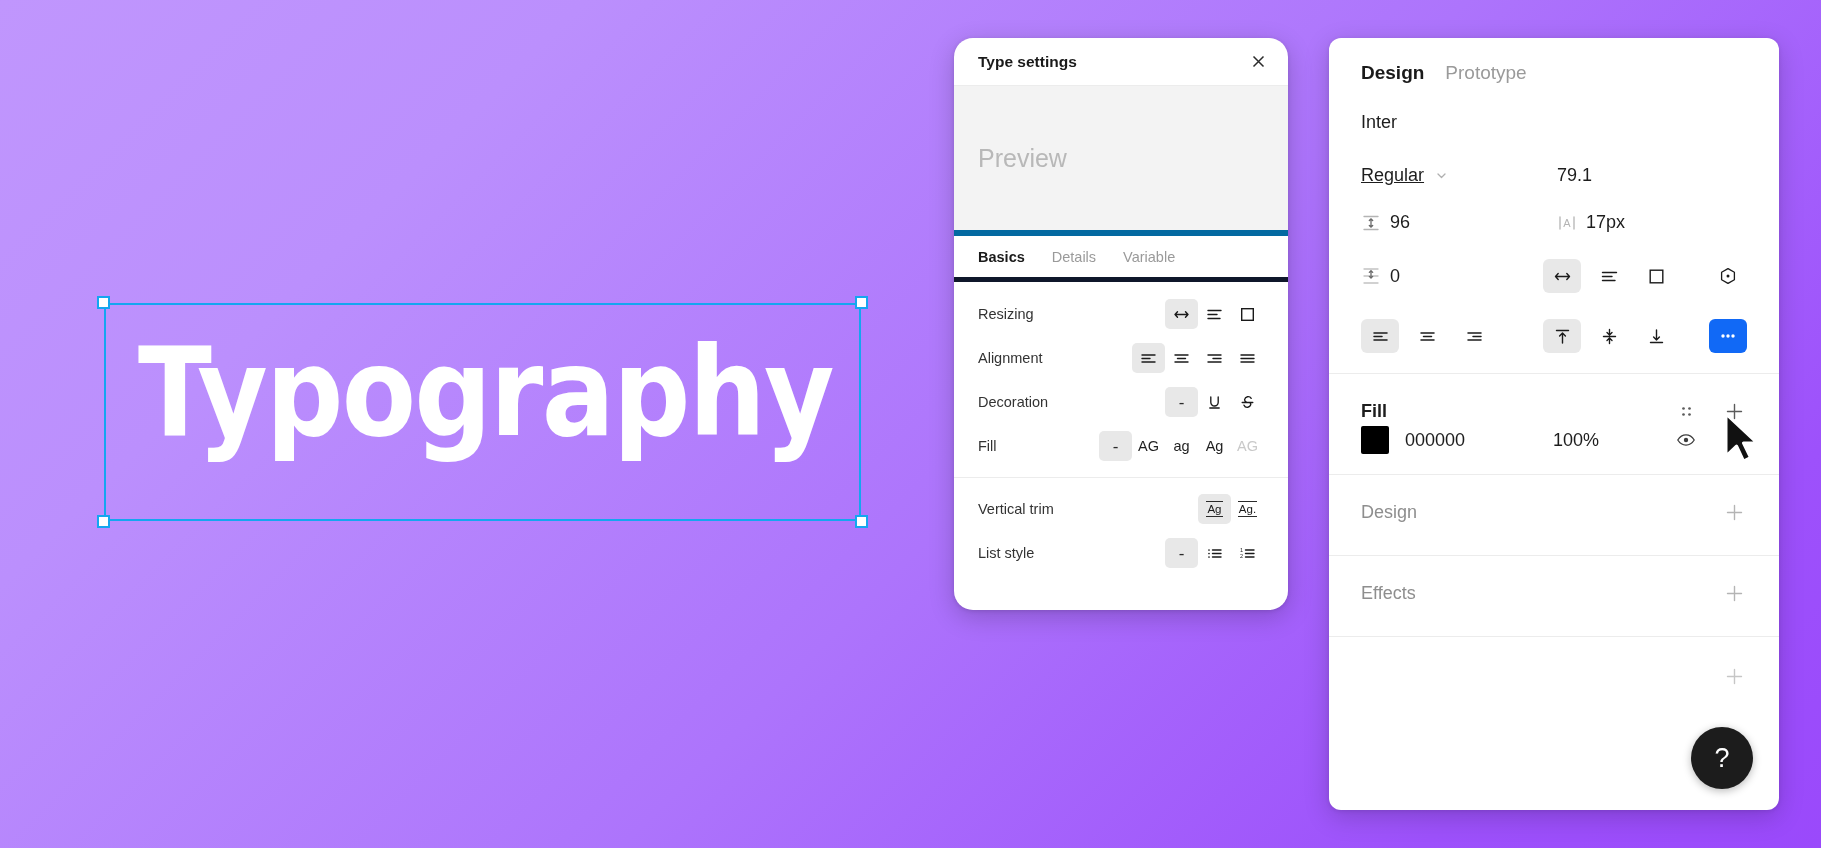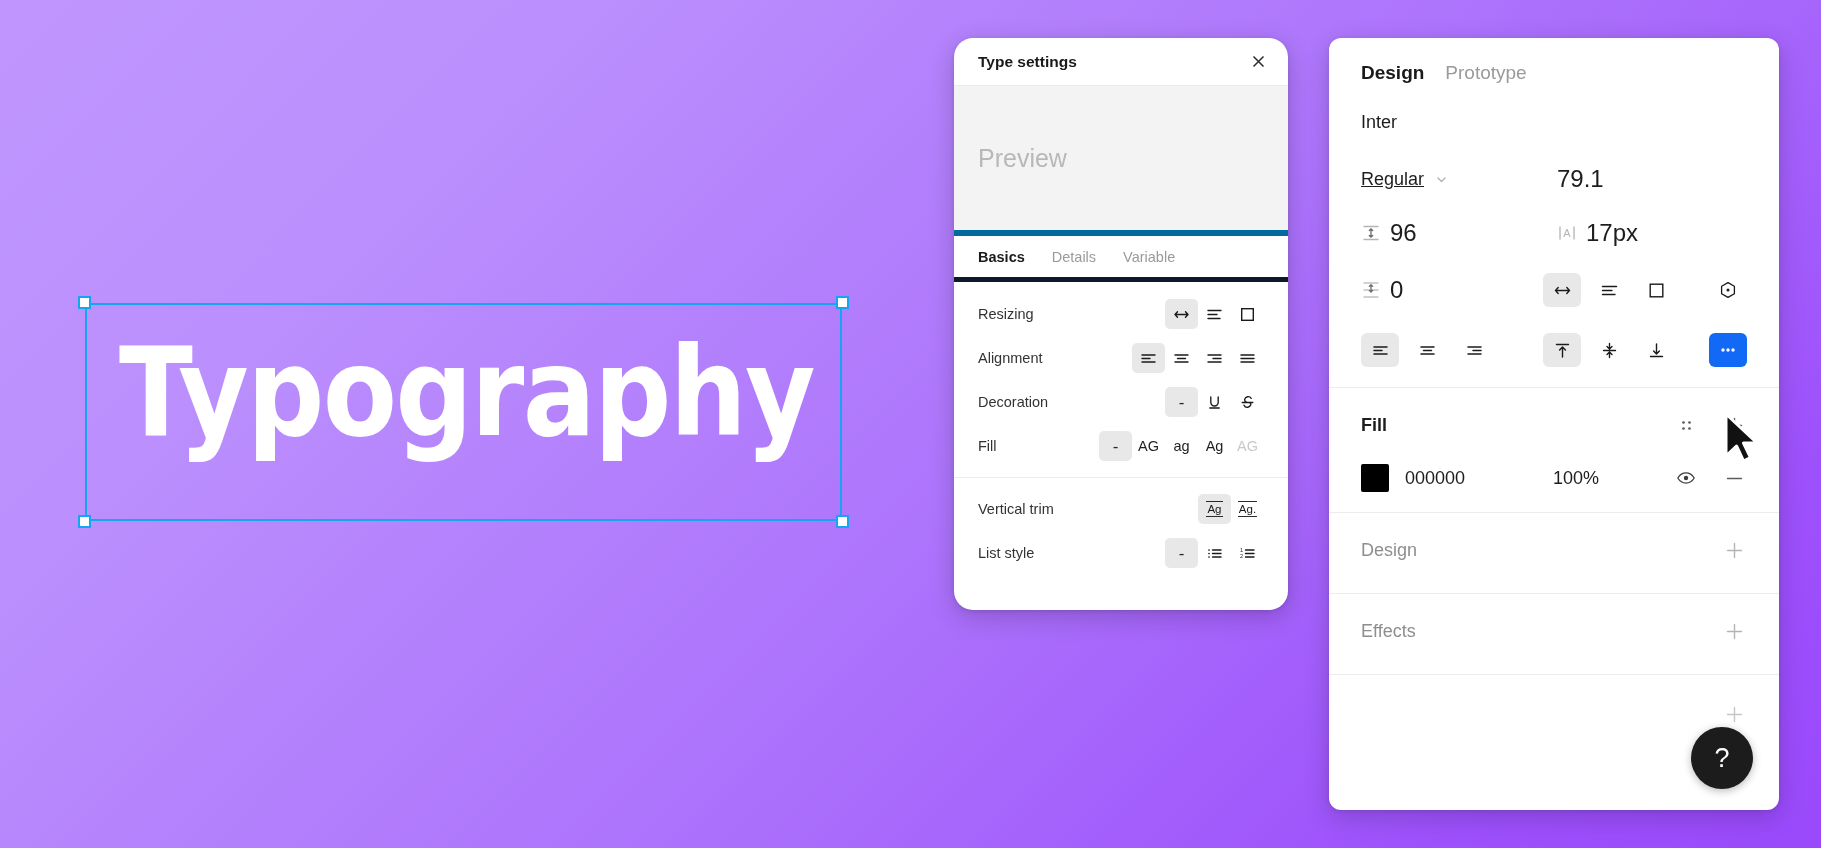--- a/index.html
+++ b/index.html
@@ -11,21 +11,21 @@
   body {
     position: relative;
     background: linear-gradient(135deg, #c096fd 0%, #bb8ffd 22%, #ad74fc 55%, #9d51fb 85%, #9a49fb 100%);
   }
 
   
   #canvas { position: absolute; inset: 0; }
 
   #text-frame {
     position: absolute;
-    left: 85px; top: 303px;
+    left: 104px; top: 303px;
     width: 757px; height: 218px;
   }
   #selection-box {
     position: absolute; inset: 0;
     border: 2.4px solid #14a6f0;
   }
   .handle {
     position: absolute;
     width: 13px; height: 13px;
     background: #ffffff;
@@ -149,21 +149,21 @@
   #dp-type-section { padding: 28px 32px 12px 32px; }
   .dp-font-name { font-size: 18px; color: #1d1d1d; margin-bottom: 32px; }
 
   .dp-line {
     display: flex; align-items: center;
     margin-bottom: 26px;
   }
   .dp-col-a { width: 196px; display: flex; align-items: center; gap: 9px; }
   .dp-col-b { width: 178px; display: flex; align-items: center; gap: 9px; }
   .dp-col-c { flex: 1; display: flex; align-items: center; justify-content: flex-end; }
-  .dp-val { font-size: 24px; color: #1d1d1d; }
+  .dp-val { font-size: 18px; color: #1d1d1d; }
   .dp-style-name { font-size: 18px; color: #1d1d1d; text-decoration: underline; }
   .chev { margin-left: 2px; }
 
   .dp-iconbtn {
     width: 38px; height: 34px;
     display: flex; align-items: center; justify-content: center;
     border-radius: 6px; cursor: pointer; color: #1b1b1b;
   }
   .dp-iconbtn.on { background: #e8e8e8; }
   .dp-iconbtn.blue { background: #1169f6; color: #ffffff; border-radius: 6px; }
@@ -180,21 +180,20 @@
   .dp-head-icons { display: flex; align-items: center; gap: 22px; }
   .dp-mini {
     width: 26px; height: 26px;
     display: flex; align-items: center; justify-content: center;
     cursor: pointer; color: #5b5b5b;
   }
   .dp-mini.light { color: #b4b4b4; }
 
   .dp-fill-row {
     display: flex; align-items: center;
-    margin-top: 24px;
   }
   .swatch {
     width: 28px; height: 28px;
     background: #000000;
     border: 1px solid rgba(0,0,0,.12);
     border-radius: 2px;
     margin-right: 16px;
     cursor: pointer;
   }
   .fill-hex { font-size: 18px; color: #1d1d1d; width: 148px; }

